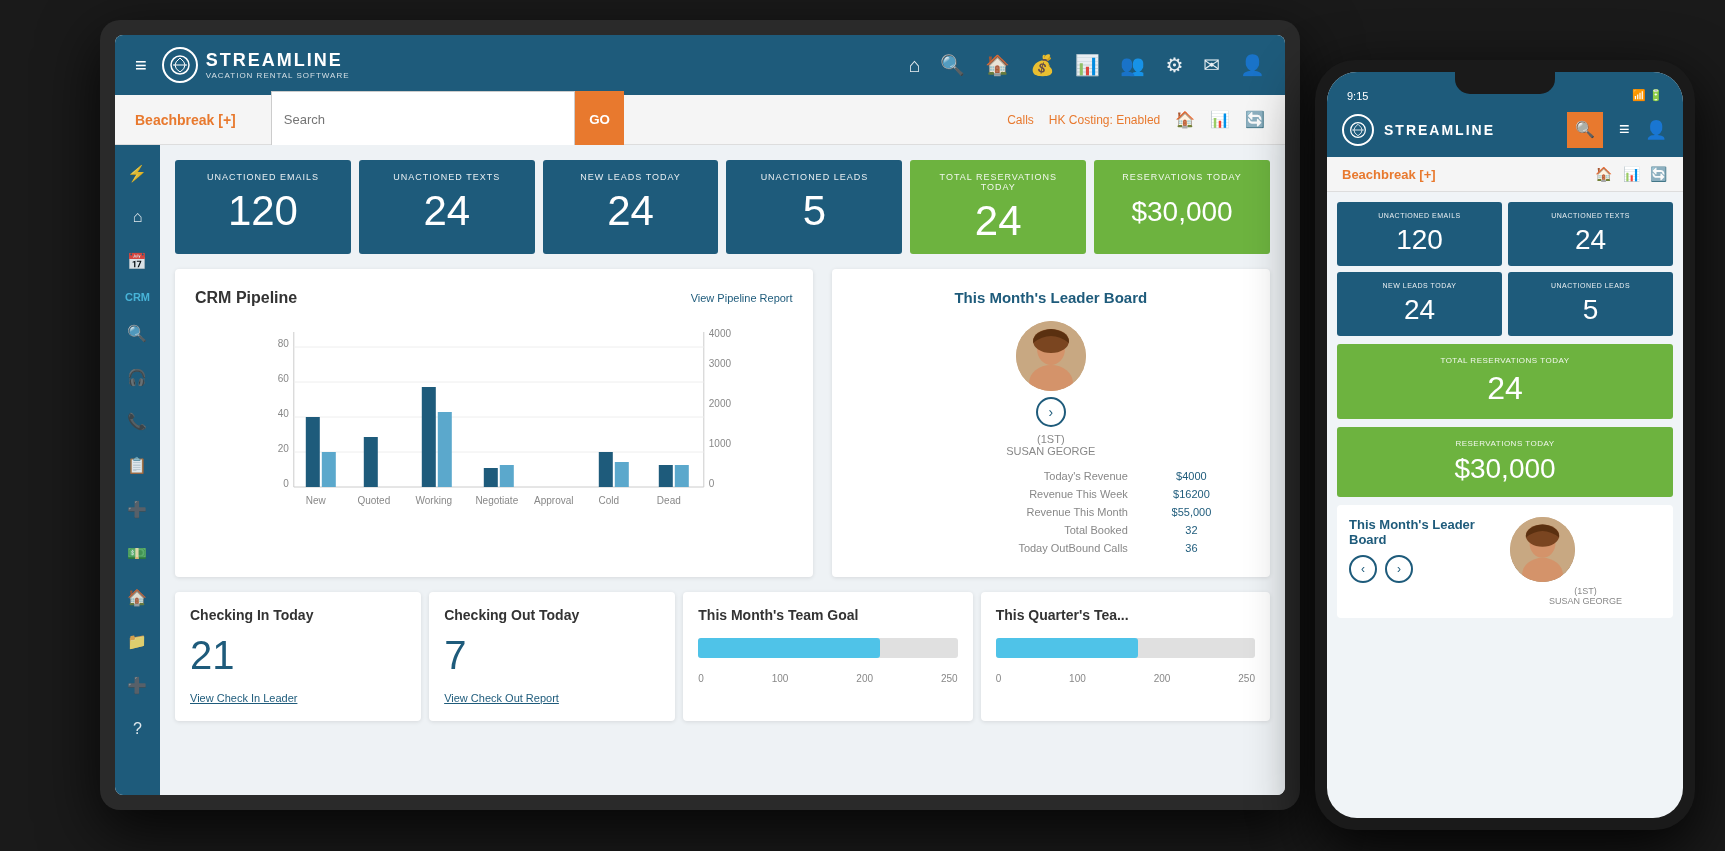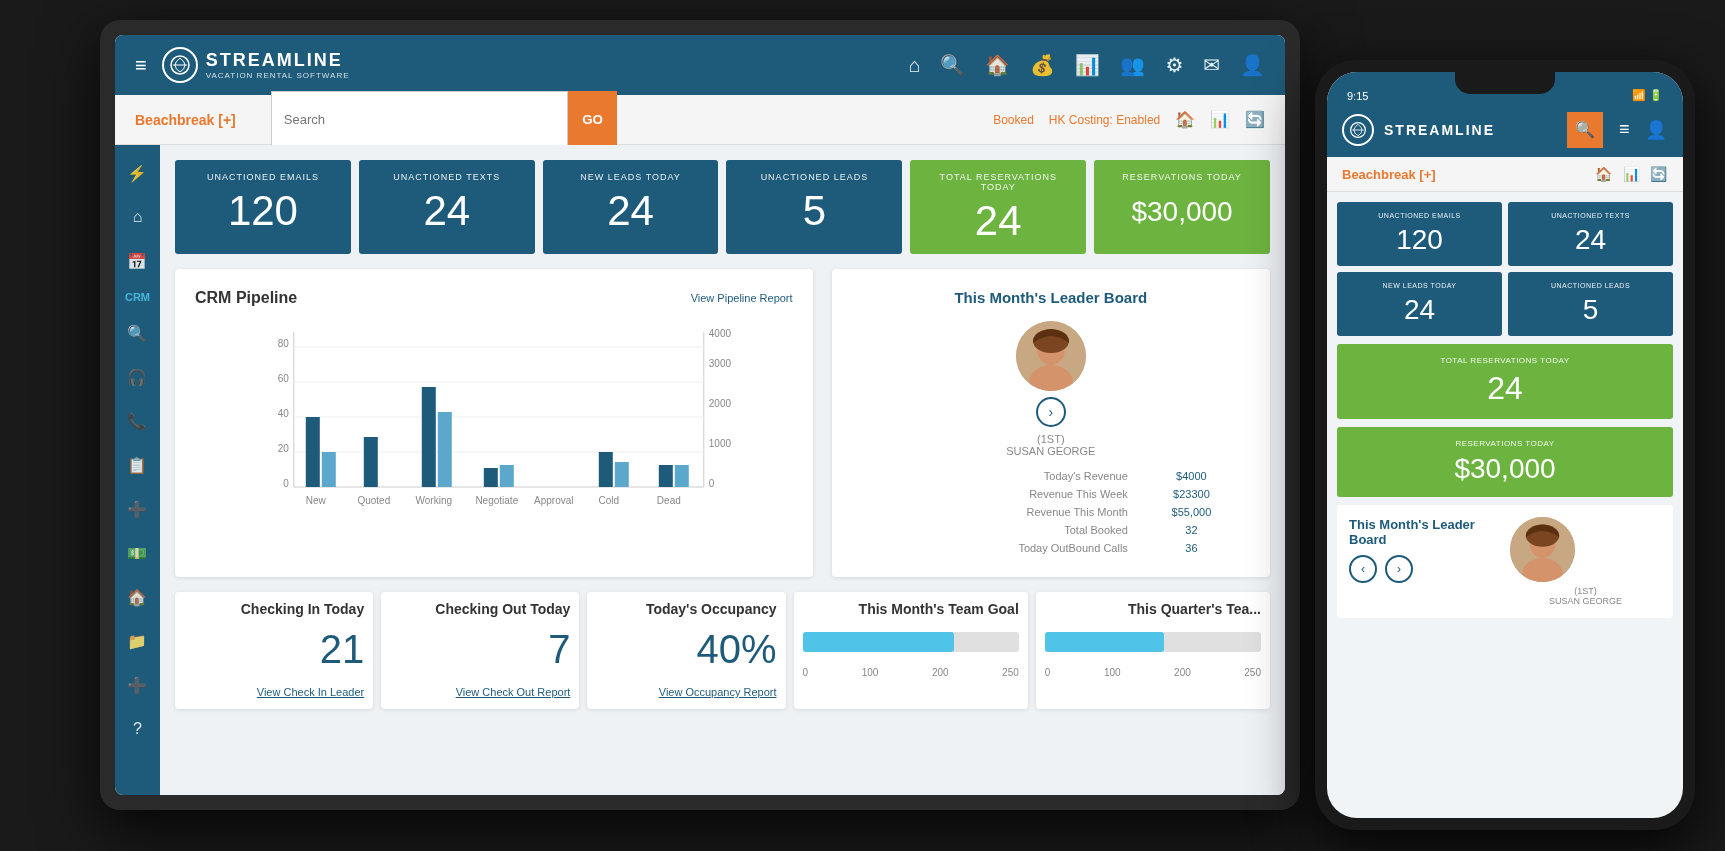--- a/index.html
+++ b/index.html
@@ -324,23 +324,23 @@
 
     
     .bottom-row {
       display: flex;
       gap: 8px;
     }
     .bottom-card {
       flex: 1;
       background: white;
       border-radius: 4px;
-      padding: 9px;
+      padding: 15px;
       box-shadow: 0 1px 4px rgba(0,0,0,0.1);
-      text-align: right;
+      text-align: left;
     }
     .bottom-card .card-title {
       font-size: 14px;
       font-weight: 600;
       color: #333;
       margin-bottom: 10px;
     }
     .bottom-card .card-value {
       font-size: 40px;
       font-weight: 300;
@@ -638,21 +638,21 @@
     </div>
 
     <div class="search-bar">
       <span class="property-label">Beachbreak [+]</span>
       <div class="search-input-wrap">
         <input class="search-input" type="text" placeholder="Search" style="">
         <button class="go-btn">GO</button>
       </div>
       <div class="search-spacer"></div>
       <div class="header-links">
-        <span class="trust-link">Booked</span>
+        <span class="trust-link">Calls</span>
         <span class="hk-link">HK Costing: Enabled</span>
         <span class="header-icon">🏠</span>
         <span class="header-icon">📊</span>
         <span class="header-icon">🔄</span>
       </div>
     </div>
 
     <div class="main-layout">
 
       <div class="sidebar">
@@ -782,21 +782,21 @@
               </div>
             </div>
             <table class="stats-table">
               <tbody>
                   <tr>
                 <td class="label-col">Today's Revenue</td>
                 <td class="value-col">$4000</td>
               </tr>
               <tr>
                 <td class="label-col">Revenue This Week</td>
-                <td class="value-col">$23300</td>
+                <td class="value-col">$16200</td>
               </tr>
               <tr>
                 <td class="label-col">Revenue This Month</td>
                 <td class="value-col">$55,000</td>
               </tr>
               <tr>
                 <td class="label-col">Total Booked</td>
                 <td class="value-col">32</td>
               </tr>
               <tr>
@@ -815,25 +815,20 @@
             <div class="card-value">21</div>
             <a class="card-link">View Check In Leader</a>
           </div>
 
           <div class="bottom-card">
             <div class="card-title">Checking Out Today</div>
             <div class="card-value">7</div>
             <a class="card-link">View Check Out Report</a>
           </div>
 
-          <div class="bottom-card">
-            <div class="card-title">Today's Occupancy</div>
-            <div class="card-value">40%</div>
-            <a class="card-link">View Occupancy Report</a>
-          </div>
 
           <div class="bottom-card goal-card">
             <div class="card-title">This Month's Team Goal</div>
             <div class="goal-bar-container">
               <div class="goal-bar" style="width:70%"></div>
             </div>
             <div class="goal-scale">
               <span>0</span>
               <span>100</span>
               <span>200</span>

